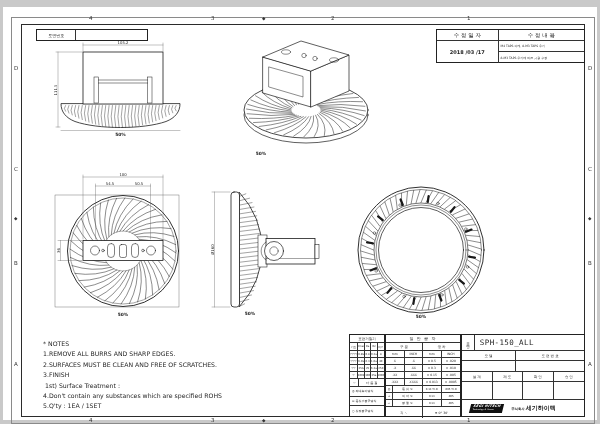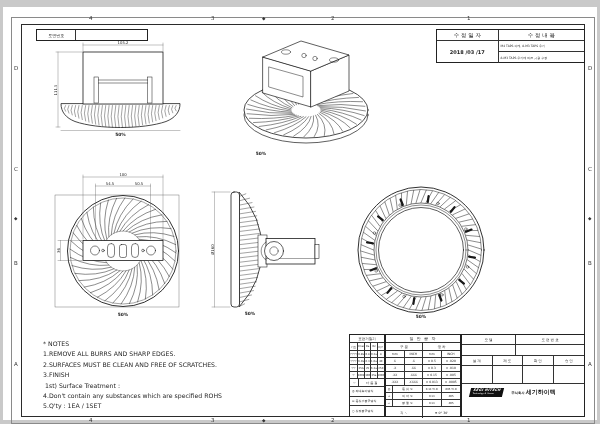--- a/index.html
+++ b/index.html
@@ -189,20 +189,24 @@
       <div class="c f25" style="width:18.75px;">0.13</div>
       <div class="c f25" style="width:18.75px;">.005</div>
     </div>
     <div class="row" style="height:11px;">
       <div class="c f32" style="width:37.5px;">각    도</div>
       <div class="c f32" style="width:37.5px;">± 0° 30'</div>
     </div>
   </div>
 
   <div class="abs tbl" style="left:458px;top:327px;width:124px;height:83px;">
+    <div class="row bb" style="height:16px;">
+      <div class="c f35 vlabel" style="width:13px;">품명</div>
+      <div class="c" style="width:111px;font-family:'DejaVu Sans Mono',monospace;font-size:7.5px;letter-spacing:.4px;justify-content:flex-start;padding-left:5px;">SPH-150_ALL</div>
+    </div>
     <div class="row bb" style="height:10px;">
       <div class="c f35" style="width:55px;">모  델</div>
       <div class="c f35" style="width:69px;">도 면 번 호</div>
     </div>
     <div class="row bb" style="height:11px;">
       <div class="c" style="width:55px;"></div>
       <div class="c" style="width:69px;"></div>
     </div>
     <div class="row bb" style="height:10px;">
       <div class="c f35" style="width:31px;">설 계</div>

